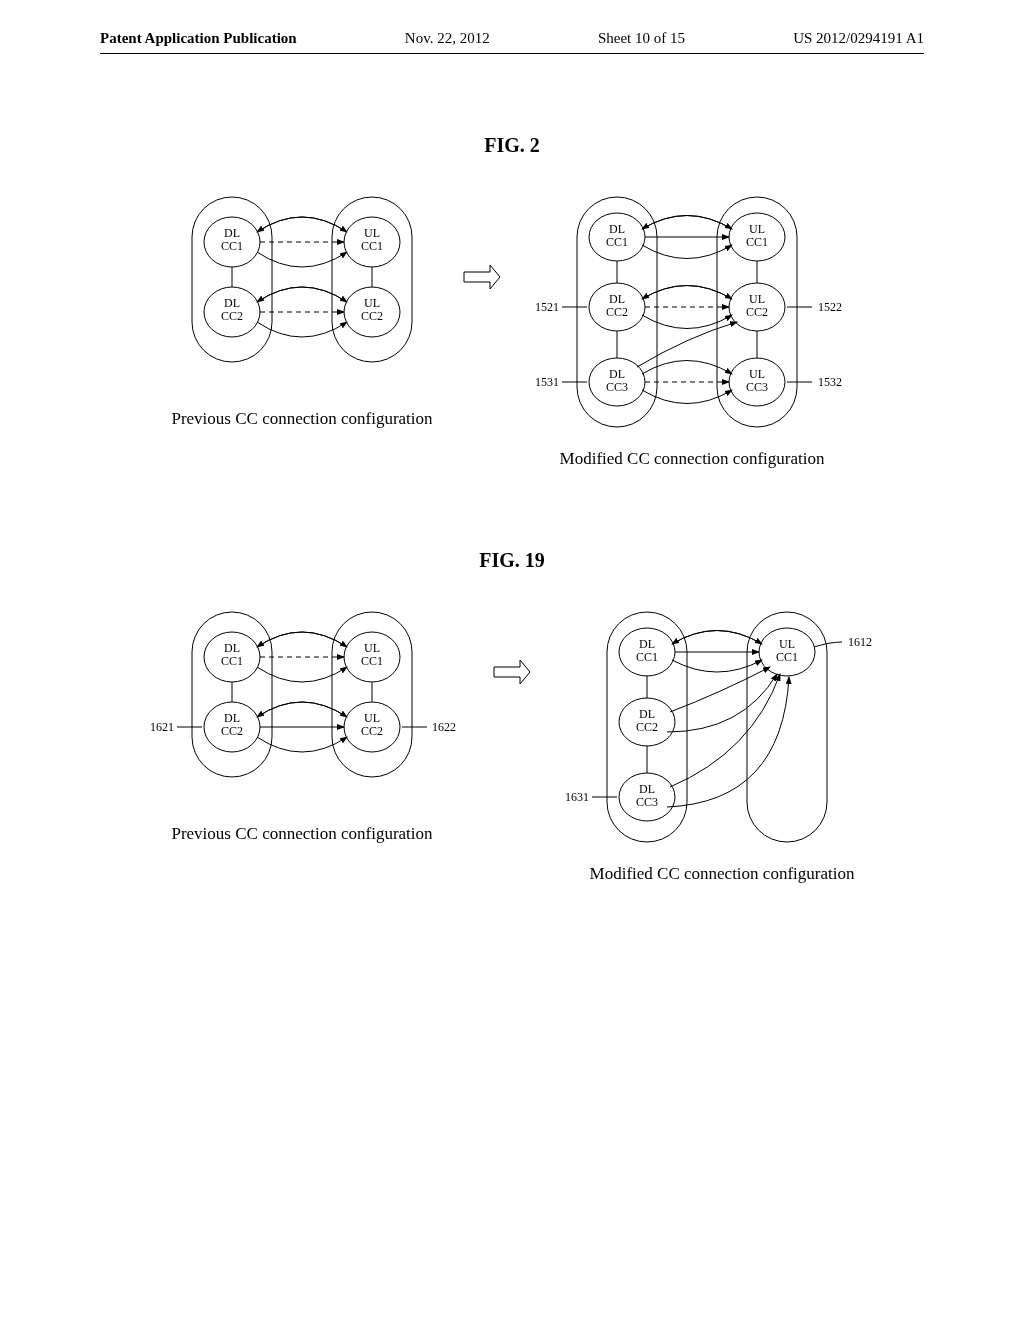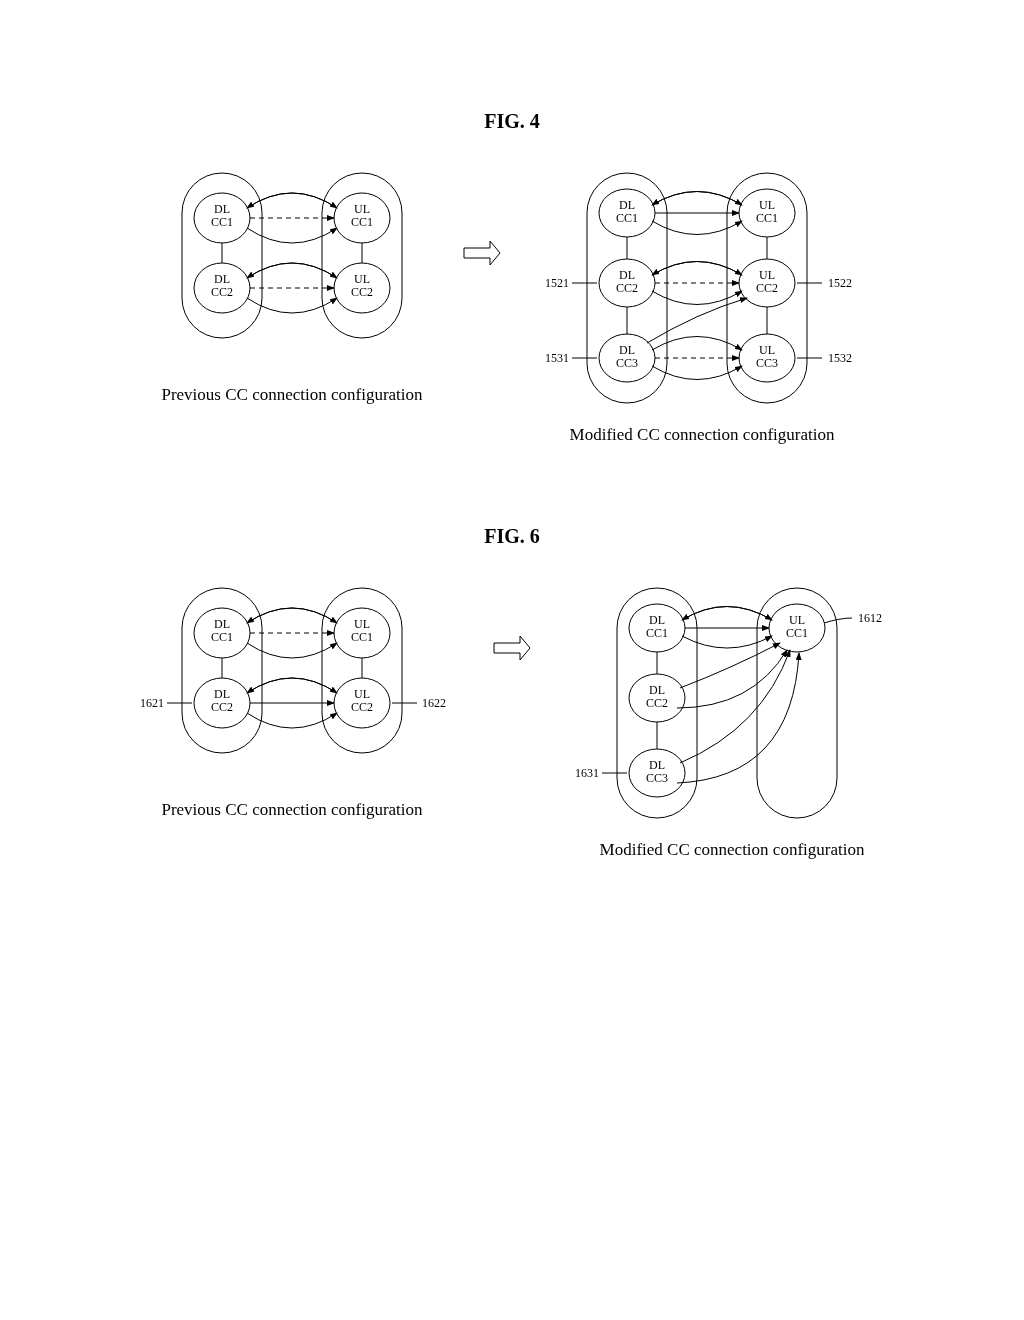--- a/index.html
+++ b/index.html
@@ -24,40 +24,46 @@
     .fig-title {
       text-align: center;
       font-weight: bold;
       font-size: 20px;
       margin: 80px 0 30px;
     }
     .fig-container {
       display: flex;
       justify-content: center;
       align-items: flex-start;
-      gap: 30px;
+      gap: 20px;
     }
     .diagram-pair {
       display: flex;
       flex-direction: column;
       align-items: center;
     }
     .caption {
       font-size: 17px;
       margin-top: 12px;
     }
     svg { display: block; }
   </style>
 </head>
 <body>
 
 <div class="page">
 
-
-  <div class="fig-title">FIG. 4</div>
+  <div class="header">
+    <span class="header-left">Patent Application Publication</span>
+    <span>Nov. 22, 2012</span>
+    <span>Sheet 10 of 15</span>
+    <span>US 2012/0294191 A1</span>
+  </div>
+
+  <div class="fig-title">FIG. 2</div>
 
   <div class="fig-container">
 
     <div class="diagram-pair">
       <svg width="280" height="210">
         <defs>
           <marker id="ah" markerWidth="8" markerHeight="6" refX="7" refY="3" orient="auto">
             <path d="M0,0 L8,3 L0,6 Z" fill="#000"></path>
           </marker>
         </defs>
@@ -163,21 +169,21 @@
         <path d="M265,120 Q278,120 290,120" fill="none" stroke="#000"></path>
         <text x="25" y="199" text-anchor="middle" font-size="12"><tspan>1531</tspan></text>
         <path d="M40,195 Q52,195 65,195" fill="none" stroke="#000"></path>
         <text x="308" y="199" text-anchor="middle" font-size="12"><tspan>1532</tspan></text>
         <path d="M265,195 Q278,195 290,195" fill="none" stroke="#000"></path>
       </svg>
       <div class="caption">Modified CC connection configuration</div>
     </div>
   </div>
 
-  <div class="fig-title">FIG. 6</div>
+  <div class="fig-title">FIG. 19</div>
 
   <div class="fig-container">
 
     <div class="diagram-pair">
       <svg width="340" height="210">
         <defs>
           <marker id="ah3" markerWidth="8" markerHeight="6" refX="7" refY="3" orient="auto">
             <path d="M0,0 L8,3 L0,6 Z" fill="#000"></path>
           </marker>
         </defs>

